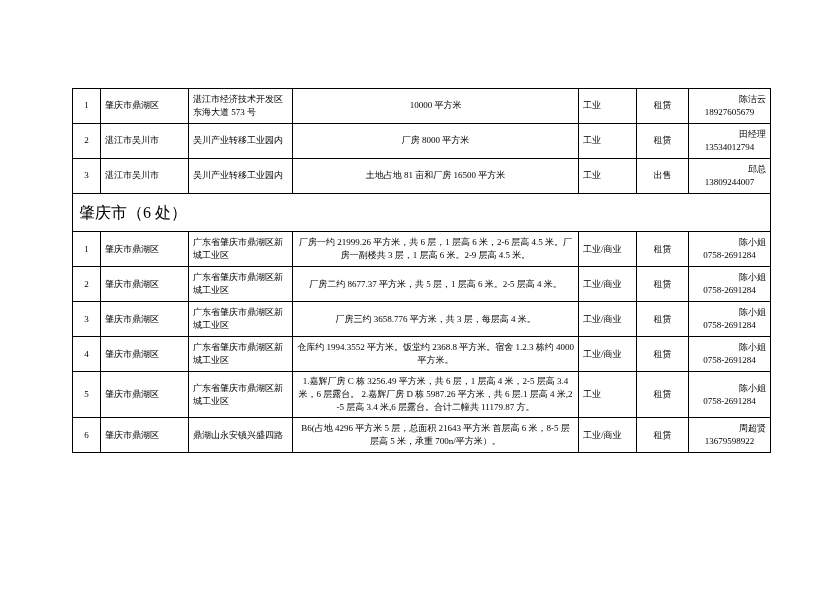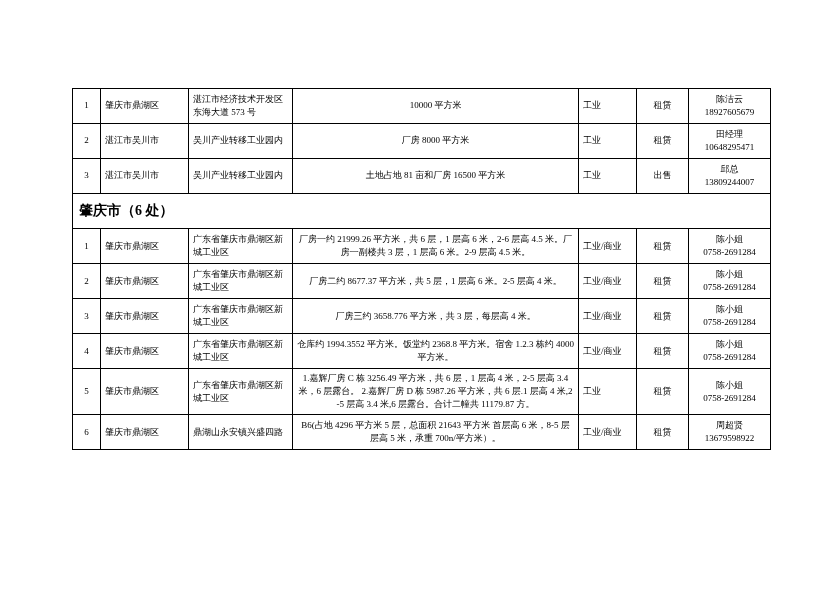--- a/index.html
+++ b/index.html
@@ -39,26 +39,26 @@
   .col-idx { width: 28px; text-align: center; }
   .col-city { width: 88px; }
   .col-park { width: 104px; }
   .col-desc { width: 286px; }
   .col-type { width: 58px; }
   .col-mode { width: 52px; text-align: center; }
   .col-contact { width: 82px; text-align: center; }
 
   td.center { text-align: center; }
   td.desc { text-align: center; }
-  .contact-name { display: block; }
+  .contact-name { display: block; text-align: right; }
   .contact-phone { display: block; }
 
   .section-row td {
-    font-size: 14px;
-    font-weight: bold;
+    font-size: 16px;
+    font-weight: normal;
     padding: 7px 6px;
     text-align: left;
   }
   .row-tall td { height: 28px; }
 </style>
 </head>
 <body>
 
 <div class="page">
   <table class="doc-table">
@@ -86,21 +86,21 @@
         </tr>
         <tr class="row-tall">
           <td class="center">2</td>
           <td class="">湛江市吴川市</td>
           <td class="">吴川产业转移工业园内</td>
           <td class="desc">厂房 8000 平方米</td>
           <td class="">工业</td>
           <td class="center">租赁</td>
           <td class="center">
             <span class="contact-name">田经理</span>
-            <span class="contact-phone">10648295471</span>
+            <span class="contact-phone">13534012794</span>
           </td>
         </tr>
         <tr class="row-tall">
           <td class="center">3</td>
           <td class="">湛江市吴川市</td>
           <td class="">吴川产业转移工业园内</td>
           <td class="desc">土地占地 81 亩和厂房 16500 平方米</td>
           <td class="">工业</td>
           <td class="center">出售</td>
           <td class="center">

